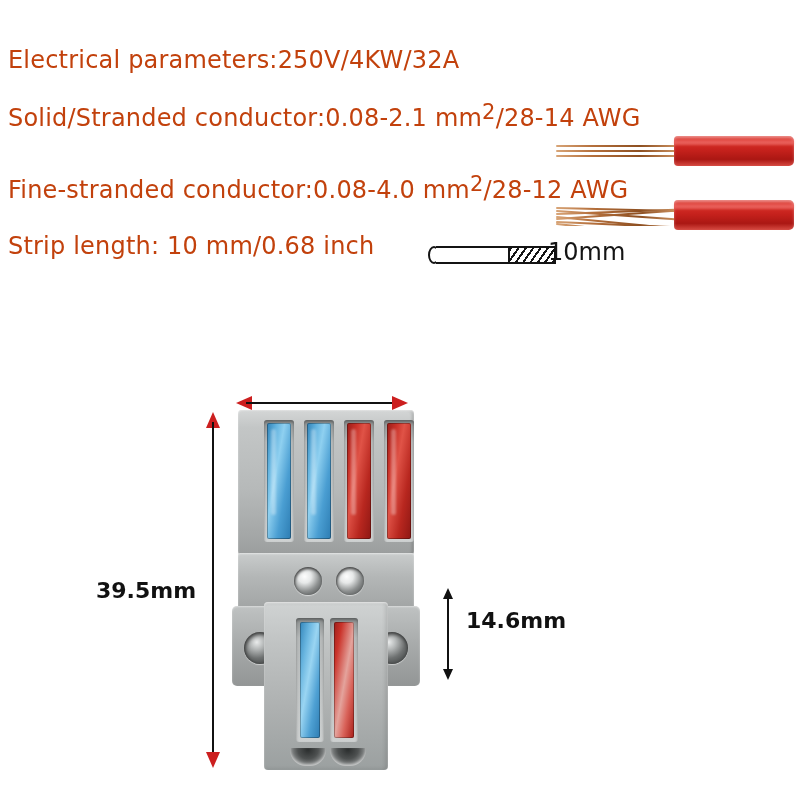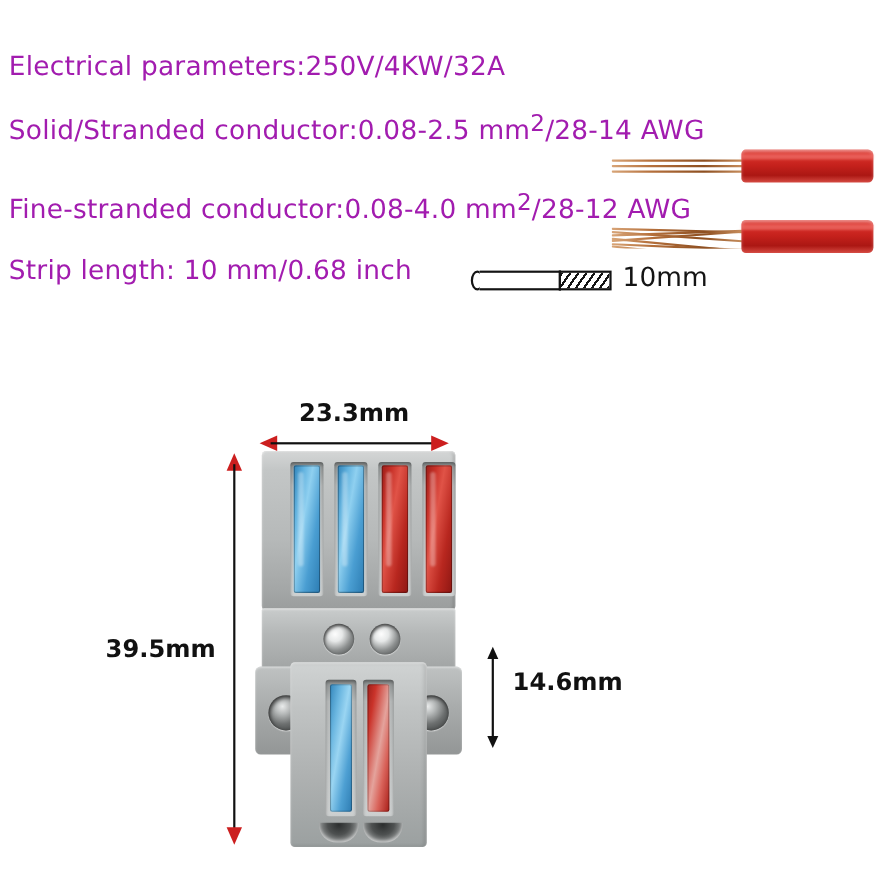--- a/index.html
+++ b/index.html
@@ -22,21 +22,21 @@
     left: 8px;
     top: 46px;
     width: 784px;
   }
   .spec-line {
     position: absolute;
     left: 0;
     white-space: nowrap;
     font-size: 24px;
     letter-spacing: 0.2px;
-    color: #a21caf;
+    color: #c2410c;
   }
   .spec-line.l0 { top: 0px; }
   .spec-line.l1 { top: 58px; }
   .spec-line.l2 { top: 130px; }
   .spec-line.l3 { top: 186px; }
 
   .sup2 {
     font-size: 24px;
     vertical-align: baseline;
     position: relative;
@@ -123,21 +123,21 @@
     left: 84px; top: 6px;
     width: 48px; height: 18px;
     border: 2px solid #141414;
     box-sizing: border-box;
     background-image: repeating-linear-gradient(
         125deg, #141414 0px, #141414 2px,
         #ffffff 2px, #ffffff 6px);
   }
   .strip-label {
     position: absolute;
-    left: 566px;
+    left: 548px;
     top: 238px;
     font-size: 24px;
     color: #141414;
     white-space: nowrap;
   }
 
   
   .connector-area {
     position: absolute;
     left: 0;
@@ -424,21 +424,21 @@
   .port.p2 { left: 66px; }
 </style>
 </head>
 <body>
 
 <div class="spec-list">
 
   <div class="spec-line l0">Electrical parameters:250V/4KW/32A</div>
 
   <div class="spec-line l1">
-    <span>Solid/Stranded conductor:0.08-2.5 mm</span><span class="sup2">2</span><span>/28-14 AWG</span>
+    <span>Solid/Stranded conductor:0.08-2.1 mm</span><span class="sup2">2</span><span>/28-14 AWG</span>
   </div>
 
   <div class="spec-line l2">
     <span>Fine-stranded conductor:0.08-4.0 mm</span><span class="sup2">2</span><span>/28-12 AWG</span>
   </div>
 
   <div class="spec-line l3">Strip length: 10 mm/0.68 inch</div>
 </div>
 
 <div class="strip-icon">
@@ -465,21 +465,20 @@
     <div class="strand" style="top:12px; transform: rotate(5.5deg);"></div>
     <div class="strand" style="top:14px; transform: rotate(-4deg);"></div>
     <div class="strand" style="top:17px; transform: rotate(2.5deg);"></div>
     <div class="strand" style="top:19px; transform: rotate(6deg);"></div>
   </div>
   <div class="wire-jacket"></div>
 </div>
 
 <div class="connector-area">
 
-  <div class="label-width">23.3mm</div>
   <div class="dim-width">
     <div class="arrow-l"></div>
     <div class="line"></div>
     <div class="arrow-r"></div>
   </div>
 
   <div class="label-height">39.5mm</div>
   <div class="dim-height">
     <div class="arrow-t"></div>
     <div class="line"></div>

